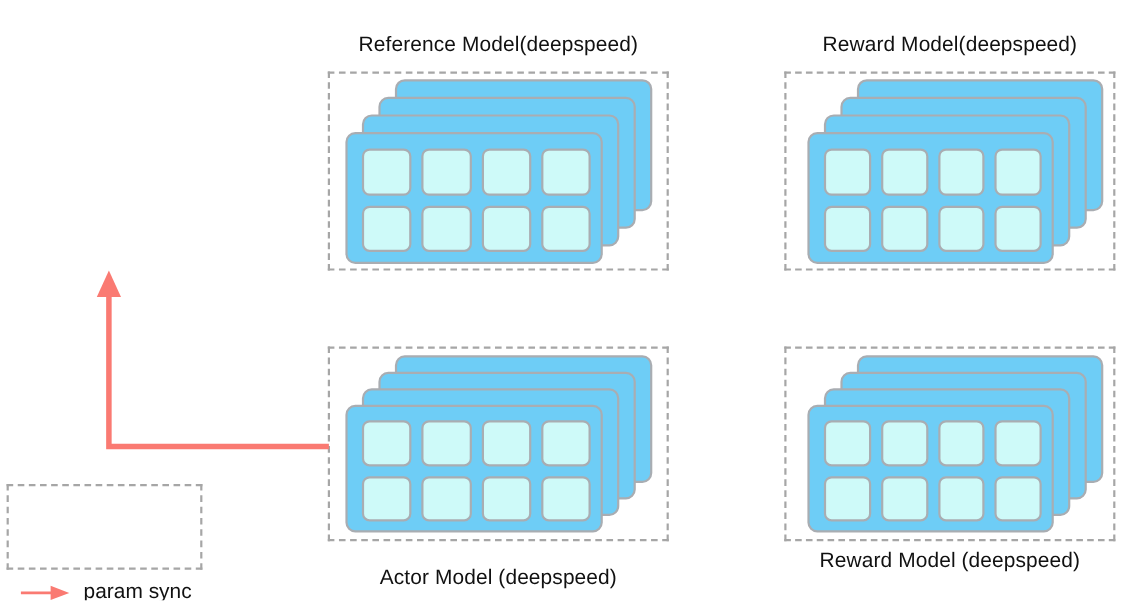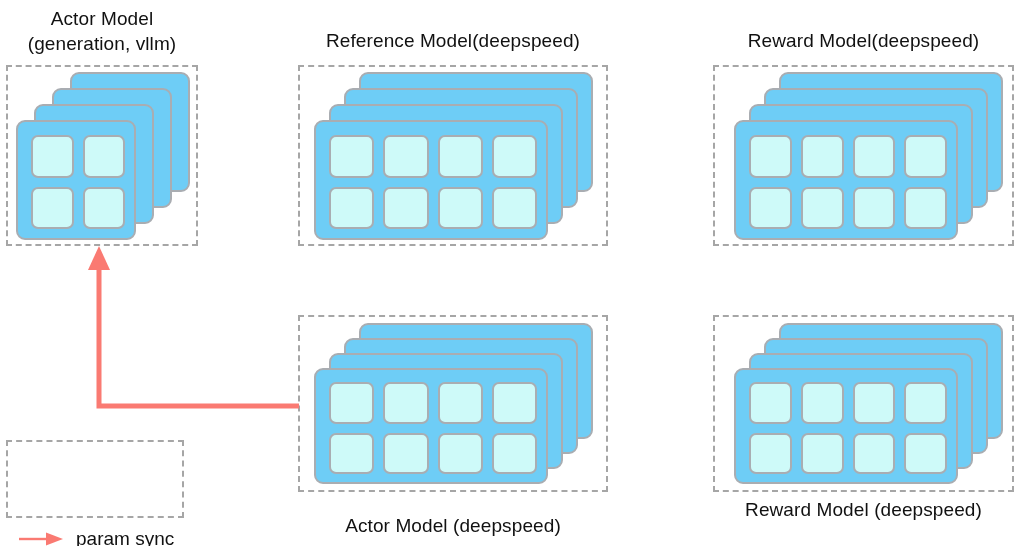--- a/index.html
+++ b/index.html
@@ -98,40 +98,20 @@
     font-size: 19px;
     line-height: 22px;
     white-space: nowrap;
   }
 </style>
 </head>
 <body>
 
 <div id="canvas">
 
-  <div class="group" style="left:6px; top:6px; width:192px; height:240px;">
-    <div class="group-label label-above" style="top:0px;">Actor Model
-(generation, vllm)</div>
-    <div class="group-box" style="top:59px; width:192px; height:181px;"></div>
-
-    <div class="stack" style="left:10px; top:66px; width:175px; height:168px;">
-      <div class="card" style="left:54px; top:0px;   width:120px; height:120px;"></div>
-      <div class="card" style="left:36px; top:16px;  width:120px; height:120px;"></div>
-      <div class="card" style="left:18px; top:32px;  width:120px; height:120px;"></div>
-      <div class="card" style="left:0px;  top:48px;  width:120px; height:120px;">
-        <div class="card-grid" style="left:13px; top:13px; width:94px; height:94px;
-                    grid-template-columns:repeat(2,1fr); grid-template-rows:repeat(2,1fr);">
-          <div class="cell"></div>
-          <div class="cell"></div>
-          <div class="cell"></div>
-          <div class="cell"></div>
-        </div>
-      </div>
-    </div>
-  </div>
 
   <div class="group" style="left:713px; top:28px; width:301px; height:218px;">
     <div class="group-label label-above" style="top:0px;">Reward Model(deepspeed)</div>
     <div class="group-box" style="top:37px; width:301px; height:181px;"></div>
 
     <div class="stack" style="left:21px; top:44px; width:270px; height:168px;">
       <div class="card" style="left:45px; top:0px;  width:224px; height:120px;"></div>
       <div class="card" style="left:30px; top:16px; width:224px; height:120px;"></div>
       <div class="card" style="left:15px; top:32px; width:224px; height:120px;"></div>
       <div class="card" style="left:0px;  top:48px; width:224px; height:120px;">

